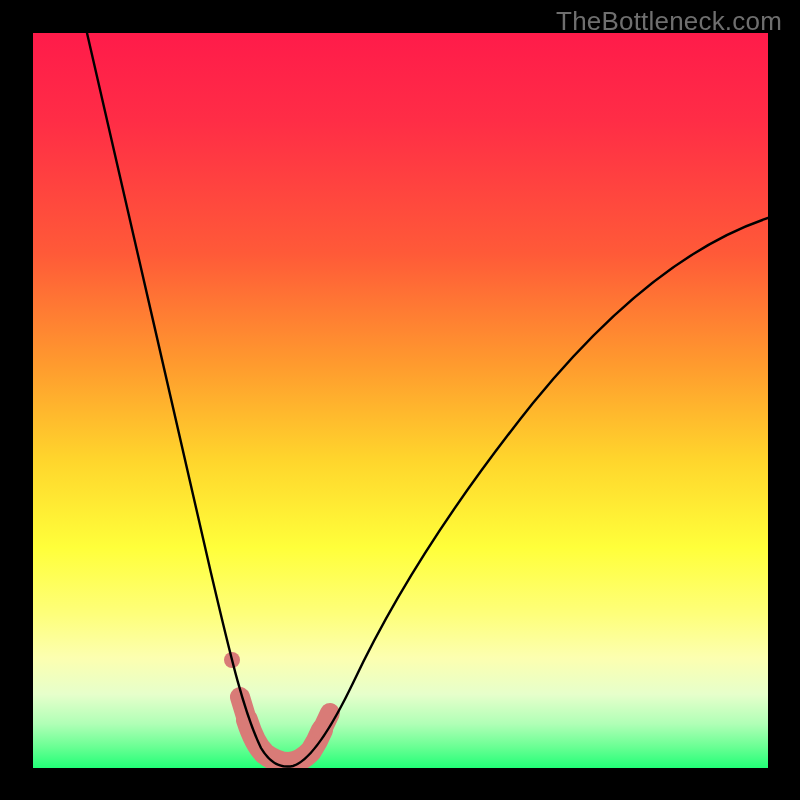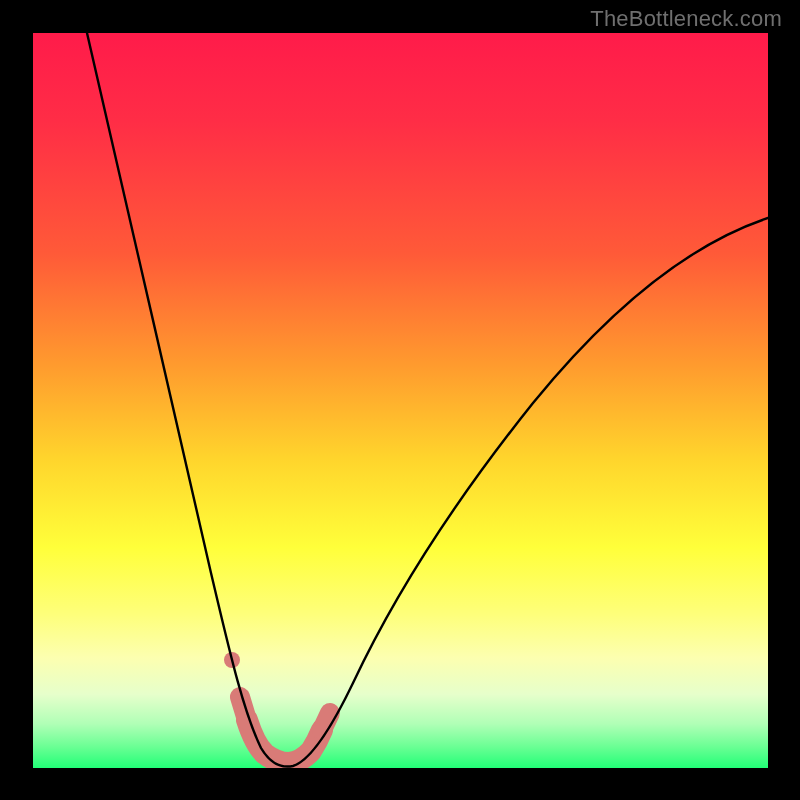--- a/index.html
+++ b/index.html
@@ -29,21 +29,21 @@
   }
   .gradient {
     position: absolute;
     inset: 0;
   }
   .watermark {
     position: absolute;
     top: 6px;
     right: 18px;
     color: #6f6f6f;
-    font-size: 22px;
+    font-size: 26px;
     font-weight: 500;
     letter-spacing: 0.2px;
   }
   svg.curve {
     position: absolute;
     inset: 0;
   }
 </style>
 </head>
 <body>

